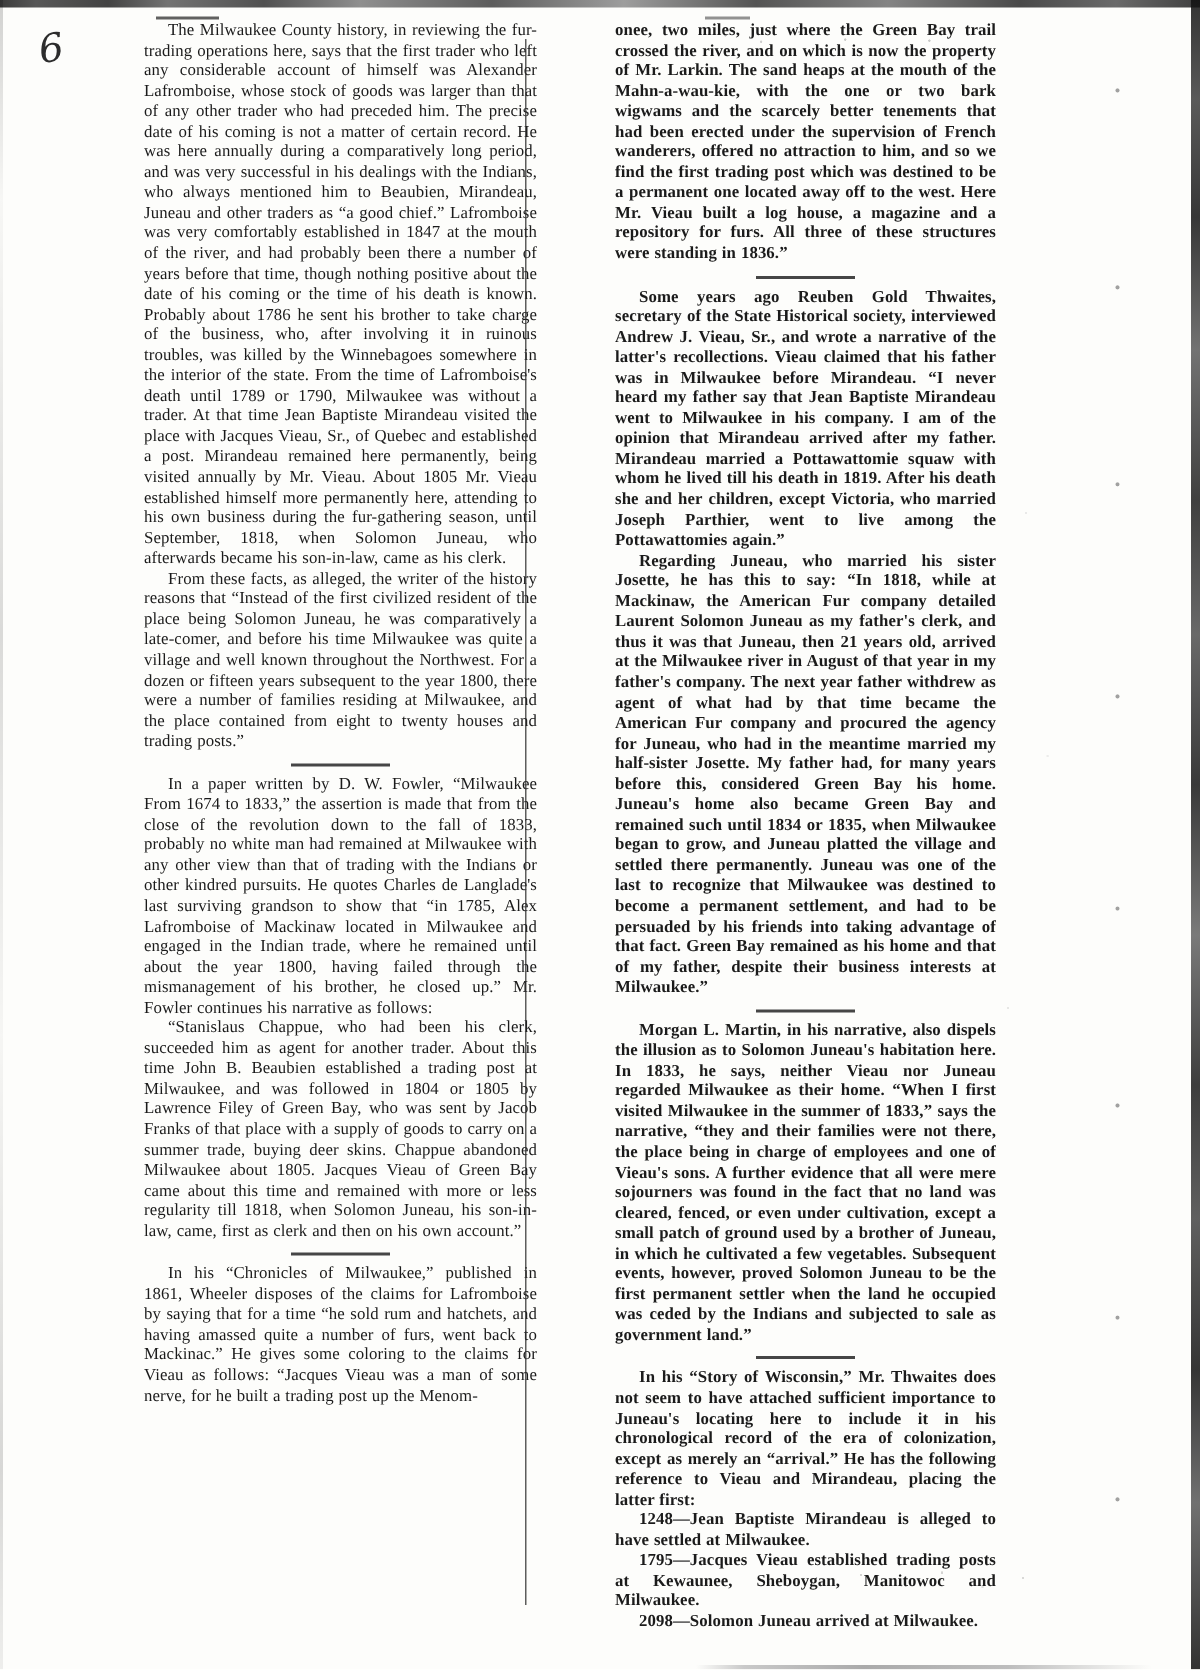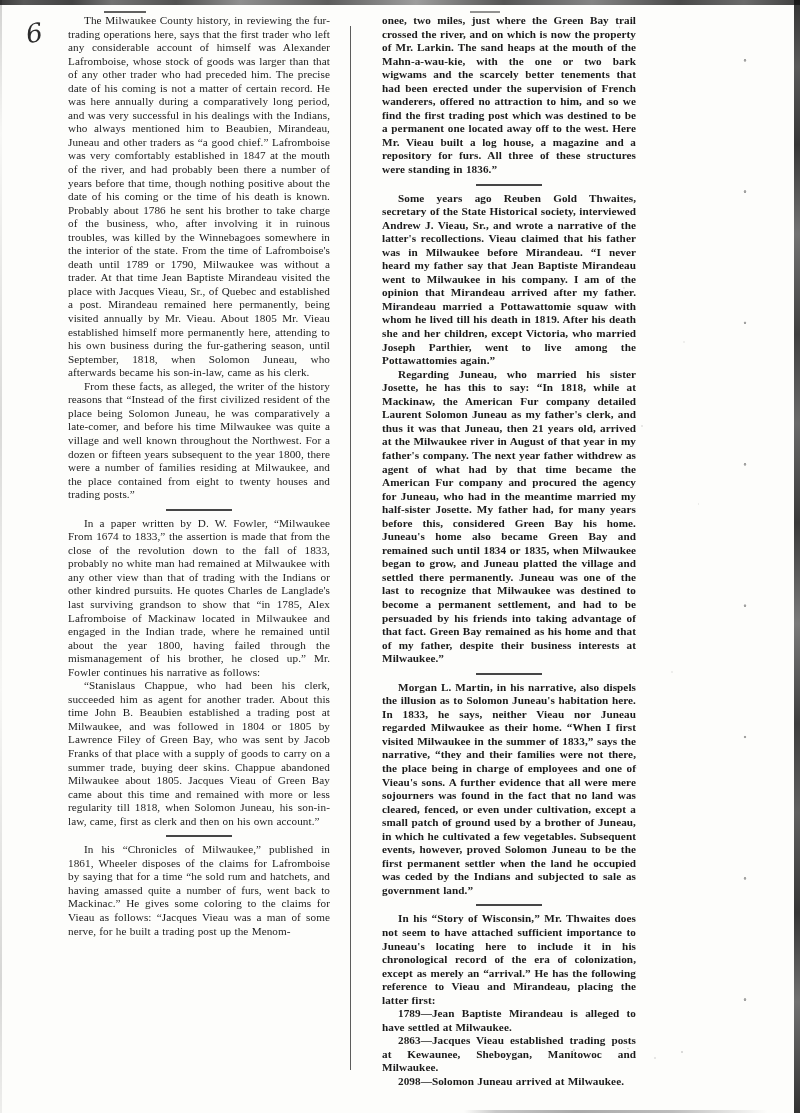--- a/index.html
+++ b/index.html
@@ -71,21 +71,21 @@
     font-style: italic;
     font-size: 26px;
     color: #2c2c2c;
     transform: rotate(-9deg);
     letter-spacing: 0;
   }
 
   
   .clipping {
     position: absolute;
-    left: 68px;
+    left: 96px;
     top: 14px;
     width: 652px;
     height: 1070px;
     display: flex;
     gap: 0;
   }
   .col {
     position: relative;
     box-sizing: border-box;
   }
@@ -240,20 +240,20 @@
       </div>
     <div class="col col-right" id="col-right">
         <p class="para noindent">onee, two miles, just where the Green Bay trail crossed the river, and on which is now the property of Mr. Larkin. The sand heaps at the mouth of the Mahn-a-wau-kie, with the one or two bark wigwams and the scarcely better tenements that had been erected under the supervision of French wanderers, offered no attraction to him, and so we find the first trading post which was destined to be a permanent one located away off to the west. Here Mr. Vieau built a log house, a magazine and a repository for furs. All three of these structures were standing in 1836.”</p>
         <div class="divider"></div>
         <p class="para">Some years ago Reuben Gold Thwaites, secretary of the State Historical society, interviewed Andrew J. Vieau, Sr., and wrote a narrative of the latter's recollections. Vieau claimed that his father was in Milwaukee before Mirandeau. “I never heard my father say that Jean Baptiste Mirandeau went to Milwaukee in his company. I am of the opinion that Mirandeau arrived after my father. Mirandeau married a Pottawattomie squaw with whom he lived till his death in 1819. After his death she and her children, except Victoria, who married Joseph Parthier, went to live among the Pottawattomies again.”</p>
         <p class="para">Regarding Juneau, who married his sister Josette, he has this to say: “In 1818, while at Mackinaw, the American Fur company detailed Laurent Solomon Juneau as my father's clerk, and thus it was that Juneau, then 21 years old, arrived at the Milwaukee river in August of that year in my father's company. The next year father withdrew as agent of what had by that time became the American Fur company and procured the agency for Juneau, who had in the meantime married my half-sister Josette. My father had, for many years before this, considered Green Bay his home. Juneau's home also became Green Bay and remained such until 1834 or 1835, when Milwaukee began to grow, and Juneau platted the village and settled there permanently. Juneau was one of the last to recognize that Milwaukee was destined to become a permanent settlement, and had to be persuaded by his friends into taking advantage of that fact. Green Bay remained as his home and that of my father, despite their business interests at Milwaukee.”</p>
         <div class="divider"></div>
         <p class="para">Morgan L. Martin, in his narrative, also dispels the illusion as to Solomon Juneau's habitation here. In 1833, he says, neither Vieau nor Juneau regarded Milwaukee as their home. “When I first visited Milwaukee in the summer of 1833,” says the narrative, “they and their families were not there, the place being in charge of employees and one of Vieau's sons. A further evidence that all were mere sojourners was found in the fact that no land was cleared, fenced, or even under cultivation, except a small patch of ground used by a brother of Juneau, in which he cultivated a few vegetables. Subsequent events, however, proved Solomon Juneau to be the first permanent settler when the land he occupied was ceded by the Indians and subjected to sale as government land.”</p>
         <div class="divider"></div>
         <p class="para">In his “Story of Wisconsin,” Mr. Thwaites does not seem to have attached sufficient importance to Juneau's locating here to include it in his chronological record of the era of colonization, except as merely an “arrival.” He has the following reference to Vieau and Mirandeau, placing the latter first:</p>
-        <p class="para">1789—Jean Baptiste Mirandeau is alleged to have settled at Milwaukee.</p>
-        <p class="para">2863—Jacques Vieau established trading posts at Kewaunee, Sheboygan, Manitowoc and Milwaukee.</p>
+        <p class="para">1248—Jean Baptiste Mirandeau is alleged to have settled at Milwaukee.</p>
+        <p class="para">1795—Jacques Vieau established trading posts at Kewaunee, Sheboygan, Manitowoc and Milwaukee.</p>
         <p class="para">2098—Solomon Juneau arrived at Milwaukee.</p>
       </div>
   </div>
   <div class="col-rule"></div>
 
 </div>
 
 </body></html>

